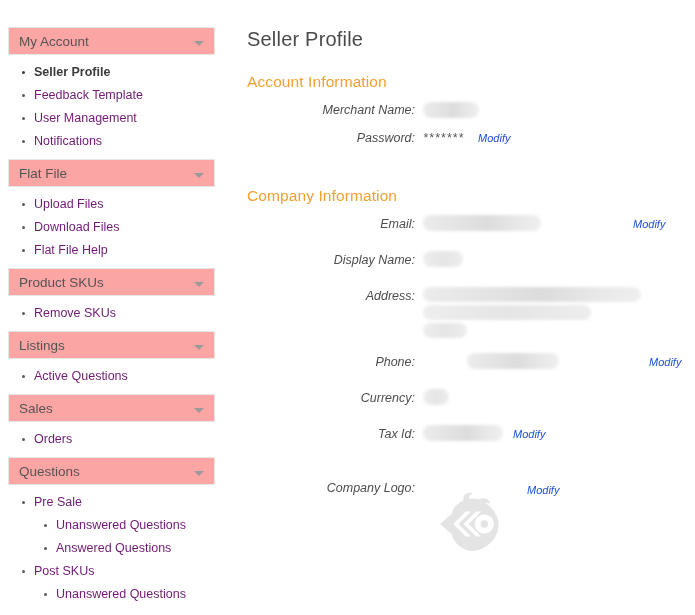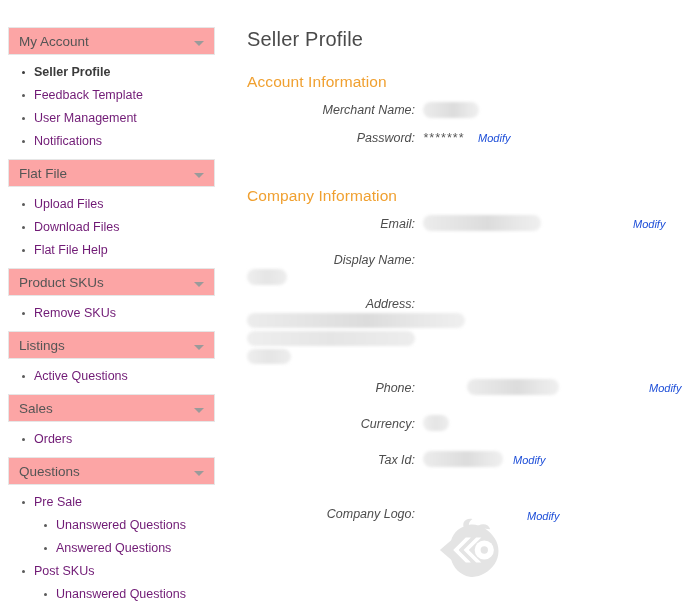--- a/index.html
+++ b/index.html
@@ -341,28 +341,28 @@
       <div class="field-row row-email">
         <div class="field-label">Email:</div>
         <div class="field-value">
           <span class="redact" style="width:118px;height:16px;"></span>
           <span class="spacer-c"></span>
           <span class="spacer-a"></span>
           <span class="field-action">Modify</span>
         </div>
       </div>
 
-      <div class="field-row" style="margin-top:8px;flex-direction:column;">
+      <div class="field-row" style="margin-top:8px;">
         <div class="field-label">Display Name:</div>
         <div class="field-value">
           <span class="redact light" style="width:40px;height:16px;"></span>
         </div>
       </div>
 
-      <div class="field-row" style="margin-top:8px;flex-direction:column;">
+      <div class="field-row" style="margin-top:8px;">
         <div class="field-label">Address:</div>
         <div class="field-value redact-stack">
           <span class="redact" style="width:218px;height:15px;"></span>
           <span class="redact light" style="width:168px;height:15px;"></span>
           <span class="redact light" style="width:44px;height:15px;"></span>
         </div>
       </div>
 
       <div class="field-row row-phone" style="margin-top:12px;gap:44px;">
         <div class="field-label">Phone:</div>

